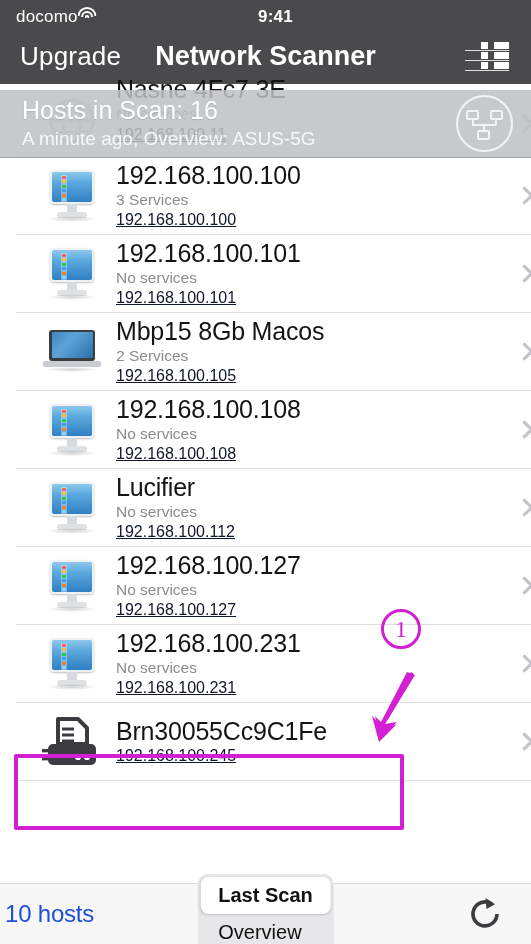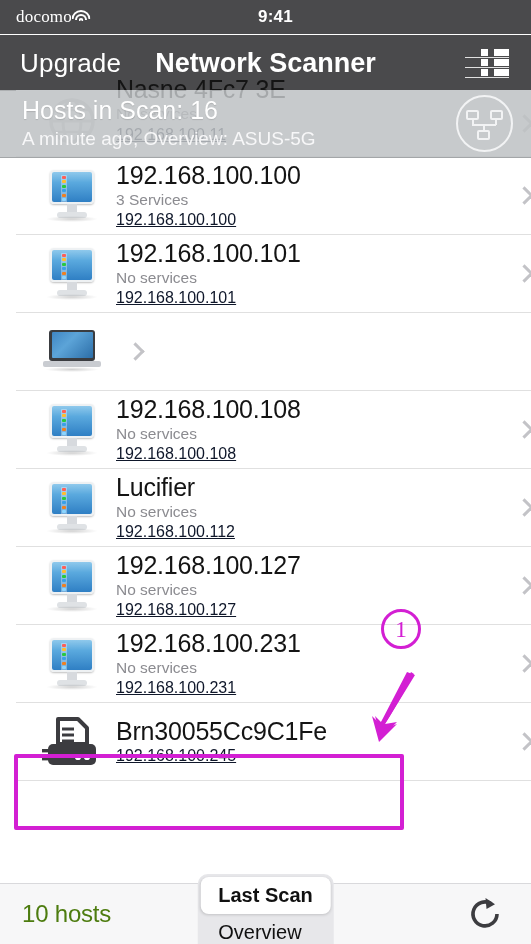--- a/index.html
+++ b/index.html
@@ -12,21 +12,21 @@
   #app { position: relative; width: 531px; height: 944px; overflow: hidden; background:#fff; }
 
   
   .statusbar {
     position:absolute; top:0; left:0; width:531px; height:34px;
     background:#4a4a4c; color:#fff;
     display:flex; align-items:center; justify-content:space-between;
     padding: 0 16px;
     font-size: 17px; letter-spacing:.2px;
   }
-  .sb-left { display:flex; align-items:center; gap:0;font-family:Liberation Serif, serif; }
+  .sb-left { display:flex; align-items:flex-start; gap:0; }
   .sb-center { position:absolute; left:0; right:0; text-align:center; font-weight:bold; font-size:17px; pointer-events:none;margin-left:20px;}
   .sb-right { display:flex; align-items:center; gap:6px; position:relative; z-index:2;}
   .wifi-ico { display:inline-block; width:19px; height:15px; position:relative; }
   .wifi-ico i {
     position:absolute; left:50%; border:2.2px solid #fff; border-bottom:none;
     border-radius:50% 50% 0 0 / 100% 100% 0 0;
     transform:translateX(-50%);
   }
   .wifi-ico i:nth-child(1){ width:19px; height:9px; top:0px;}
   .wifi-ico i:nth-child(2){ width:12px; height:6px; top:4px;}
@@ -34,21 +34,21 @@
   .rotlock { width:15px; height:15px; border:1.6px solid #fff; border-radius:50%; position:relative;}
   .rotlock::after{ content:""; position:absolute; left:3.6px; top:4.4px; width:6px; height:5px;
      border:1.4px solid #fff; border-radius:1px; background:#fff;}
   .battery { width:26px; height:13px; border:1.5px solid #e9e9ea; border-radius:3.5px; position:relative; padding:1.3px; }
   .battery::after{content:""; position:absolute; right:-4px; top:3.6px; width:2px; height:5px; background:#e9e9ea; border-radius:0 1px 1px 0;}
   .battery .fill{ height:100%; width:100%; background:#3ad049; border-radius:1.6px;}
   .battery .bolt{ position:absolute; left:8px; top:0px; color:#fff; font-size:12px; line-height:13px;}
 
   
   .navbar {
-    position:absolute; top:35px; left:0; width:531px; height:56px;
+    position:absolute; top:28px; left:0; width:531px; height:56px;
     background:#4a4a4c; color:#fff; display:flex; align-items:center;
   }
   .nav-upgrade { font-size:26px; margin-left:20px; color:#fff; letter-spacing:.2px;}
   .nav-title {
     position:absolute; left:0; right:0; text-align:center;
     font-size:27px; font-weight:bold; pointer-events:none;
   }
   .nav-menu { position:absolute; right:22px; width:44px; height:30px; display:flex; flex-direction:column; justify-content:space-between; }
   .nav-menu .row { display:flex; align-items:center; gap:6px; }
   .nav-menu .dot { width:7px; height:7px; background:#fff; }
@@ -131,21 +131,21 @@
     font-family:"Liberation Serif", serif;
   }
   .anno-arrow { position:absolute; pointer-events:none; }
 
   
   .toolbar {
     position:absolute; bottom:0; left:0; width:531px; height:61px;
     background:#f7f7f8; border-top:1px solid #d9d9dc;
     display:flex; align-items:center;
   }
-  .tb-hosts { font-size:24px; color:#4d7c0f; margin-left:22px; letter-spacing:-.2px;}
+  .tb-hosts { font-size:24px; color:#1d4ed8; margin-left:5px; letter-spacing:-.2px;}
   .segmented {
     position:absolute; left:50%; transform:translateX(-50%);
     background:#e7e7ea; border-radius:10px; padding:3px; display:flex; gap:0;flex-direction:column;
   }
   .seg {
     font-size:20px; padding:7px 18px; border-radius:8px; color:#111; white-space:nowrap;
   }
   .seg.active { background:#fff; font-weight:bold; box-shadow:0 1px 3px rgba(0,0,0,.16); }
   .tb-refresh { position:absolute; right:26px; width:40px; height:40px; }
 </style>
@@ -265,20 +265,25 @@
         <div class="row">
           <div class="icon-wrap">
             <div class="ico-laptop">
               <div class="lid">
                 <div class="scr"></div>
               </div>
               <div class="hinge"></div>
               <div class="shadow"></div>
             </div>
           </div>
+          <div class="texts">
+            <div class="host-name">Mbp15 8Gb Macos</div>
+            <div class="svc">2 Services</div>
+            <div class="ip">192.168.100.105</div>
+          </div>
           <div class="chev">
             <span class="chevron"></span>
           </div>
         </div>
         <div class="row">
           <div class="icon-wrap">
             <div class="ico-monitor">
               <div class="screen">
                 <div class="dock">
                   <i style="background:#ff5f57"></i>

